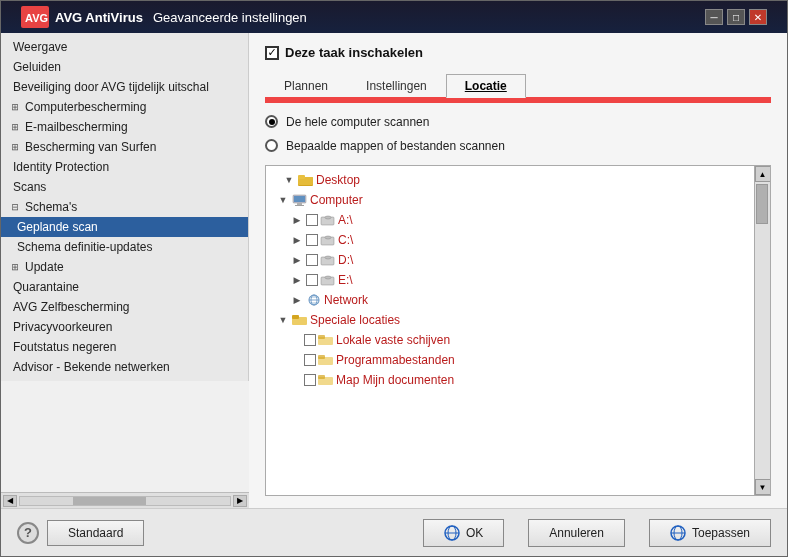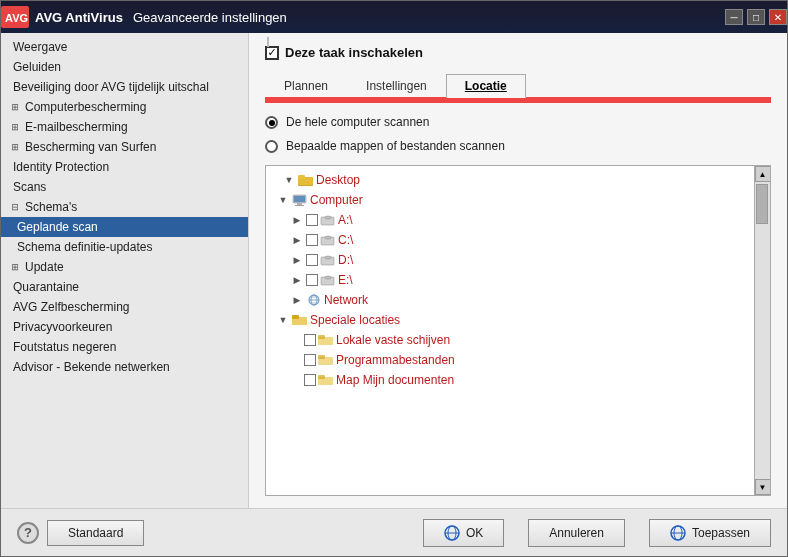--- a/index.html
+++ b/index.html
@@ -17,21 +17,21 @@
       background: #f0f0f0;
       border: 1px solid #666;
       display: flex;
       flex-direction: column;
     }
     .title-bar {
       background: linear-gradient(to bottom, #1a1a2e, #16213e);
       height: 32px;
       display: flex;
       align-items: center;
-      padding: 0 0;
+      padding: 0 20px;
       gap: 10px;
       flex-shrink: 0;
     }
     .title-bar-logo {
       display: flex;
       align-items: center;
       gap: 6px;
     }
     .avg-logo {
       width: 28px;
@@ -173,21 +173,21 @@
       text-decoration: underline;
     }
     .radio-group {
       display: flex;
       flex-direction: column;
       gap: 10px;
       margin-bottom: 12px;
     }
     .radio-row {
       display: flex;
-      align-items: flex-end;
+      align-items: flex-start;
       gap: 8px;
       cursor: pointer;
     }
     .radio-circle {
       width: 13px;
       height: 13px;
       border-radius: 50%;
       border: 2px solid #555;
       background: #fff;
       display: flex;
@@ -410,21 +410,21 @@
     <span class="title-bar-title">Geavanceerde instellingen</span>
     <div class="title-bar-controls">
       <div class="title-btn">─</div>
       <div class="title-btn">□</div>
       <div class="title-btn close">✕</div>
     </div>
   </div>
 
   <div class="content-area">
 
-    <div style="display:flex;flex-direction:row;width:248px;flex-shrink:0;">
+    <div style="display:flex;flex-direction:column;width:248px;flex-shrink:0;justify-content:space-between;">
       <div class="sidebar">
         <div class="sidebar-item">
           <span>Weergave</span>
         </div>
         <div class="sidebar-item">
           <span>Geluiden</span>
         </div>
         <div class="sidebar-item">
           <span>Beveiliging door AVG tijdelijk uitschal</span>
         </div>

